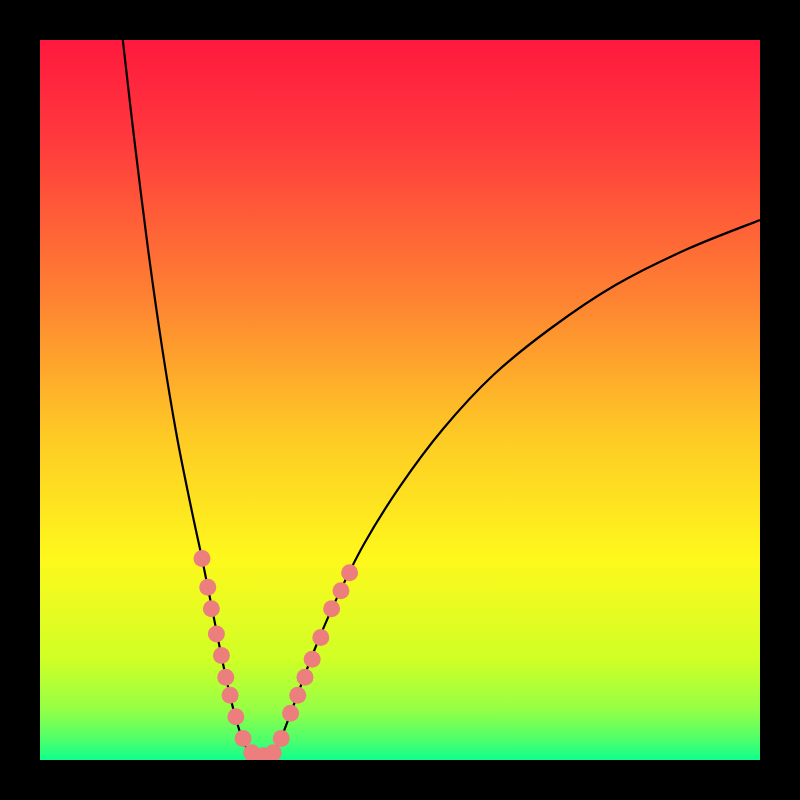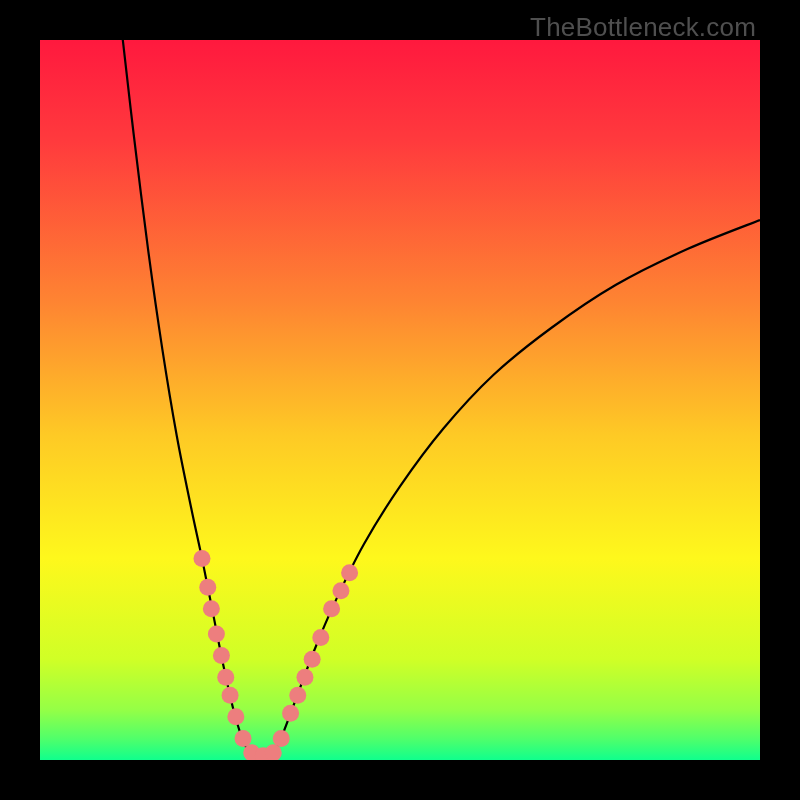--- a/index.html
+++ b/index.html
@@ -93,14 +93,13 @@
         </g>
       <g id="dots-bot">
           <circle cx="211.67999999999998" cy="712.8" r="8.5" fill="#ed7e7e"></circle>
           <circle cx="223.2" cy="715.68" r="8.5" fill="#ed7e7e"></circle>
           <circle cx="233.28" cy="712.8" r="8.5" fill="#ed7e7e"></circle>
         </g>
     </svg>
 
   </div>
 
-  <div class="watermark">TheBottleneck.com</div>
 </div>
 
 </body></html>

